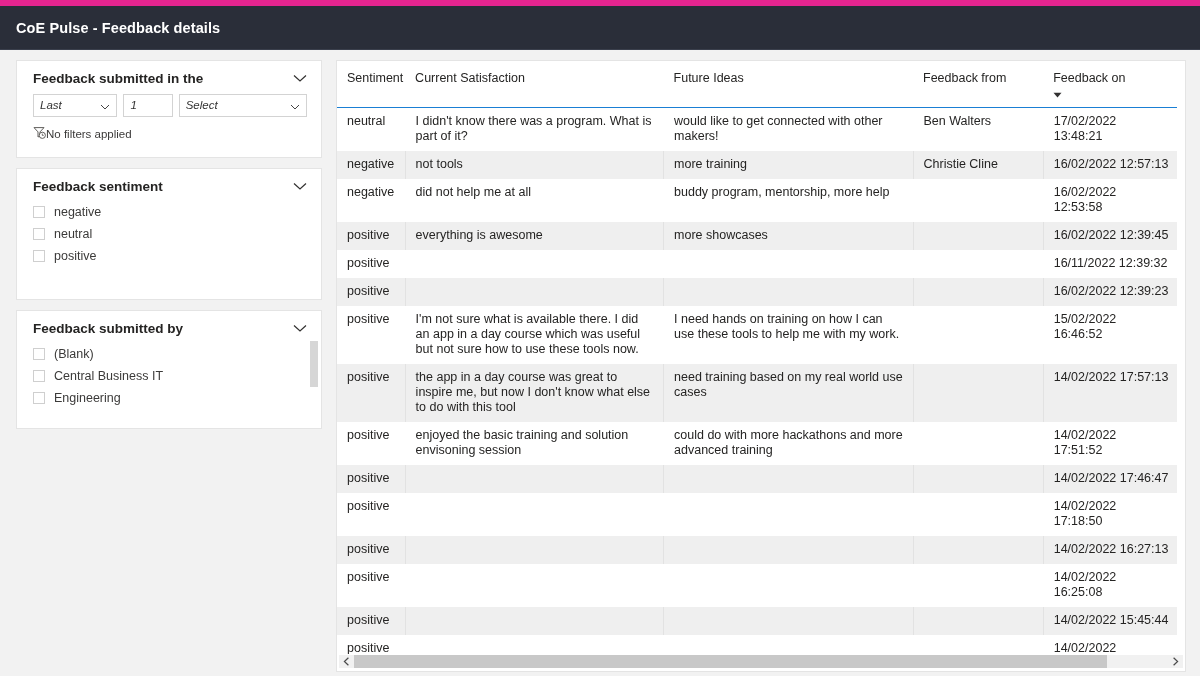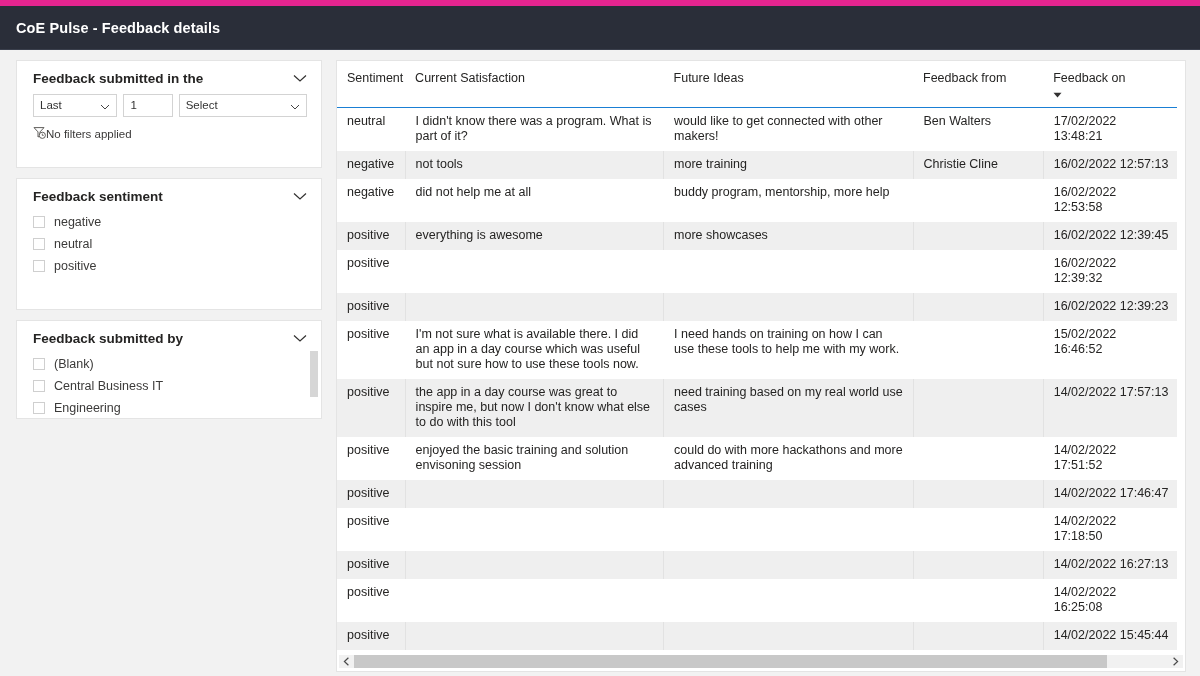--- a/index.html
+++ b/index.html
@@ -82,20 +82,21 @@
     display: block;
   }
   .chev svg { display: block; }
 
   
   .rd-row {
     display: flex;
     gap: 6px;
     align-items: center;
     margin-bottom: 9px;
+    font-style: italic;
   }
 
   .ctl {
     height: 23px;
     border: 1px solid #d3d3d3;
     background: #fff;
     display: flex;
     align-items: center;
     font-size: 11.5px;
     color: #333;
@@ -111,21 +112,21 @@
   .ctl .cv { line-height: 1; }
   .ctl .cdd { color: #444; display: block; }
 
   .nofilter {
     display: flex;
     align-items: center;
     font-size: 11.5px;
     color: #3b3a39;
   }
 
-  .pad-bottom-a { padding-bottom: 26px; }
+  .pad-bottom-a { padding-bottom: 16px; }
 
   
   .cb-list { display: flex; flex-direction: column; gap: 3px; }
   .cb-row {
     display: flex;
     align-items: center;
     gap: 9px;
     font-size: 12.5px;
     color: #3b3a39;
     height: 19px;
@@ -148,21 +149,21 @@
   }
   .scroll-thumb {
     position: absolute;
     top: 0;
     left: 0;
     width: 8px;
     height: 46px;
     background: #d6d6d6;
   }
 
-  .card-by { padding-bottom: 1px; overflow: hidden; }
+  .card-by { padding-bottom: 21px; overflow: hidden; }
 
   
   .table-panel {
     flex: 1 1 auto;
     background: #ffffff;
     border: 1px solid #e4e4e4;
     height: 612px;
     position: relative;
     display: flex;
     flex-direction: column;
@@ -424,21 +425,21 @@
             <td>everything is awesome</td>
             <td>more showcases</td>
             <td></td>
             <td>16/02/2022 12:39:45</td>
           </tr>
           <tr>
             <td>positive</td>
             <td></td>
             <td></td>
             <td></td>
-            <td>16/02/2022 12:39:32</td>
+            <td>16/11/2022 12:39:32</td>
           </tr>
           <tr class="alt">
             <td>positive</td>
             <td></td>
             <td></td>
             <td></td>
             <td>16/02/2022 12:39:23</td>
           </tr>
           <tr>
             <td>positive</td>

